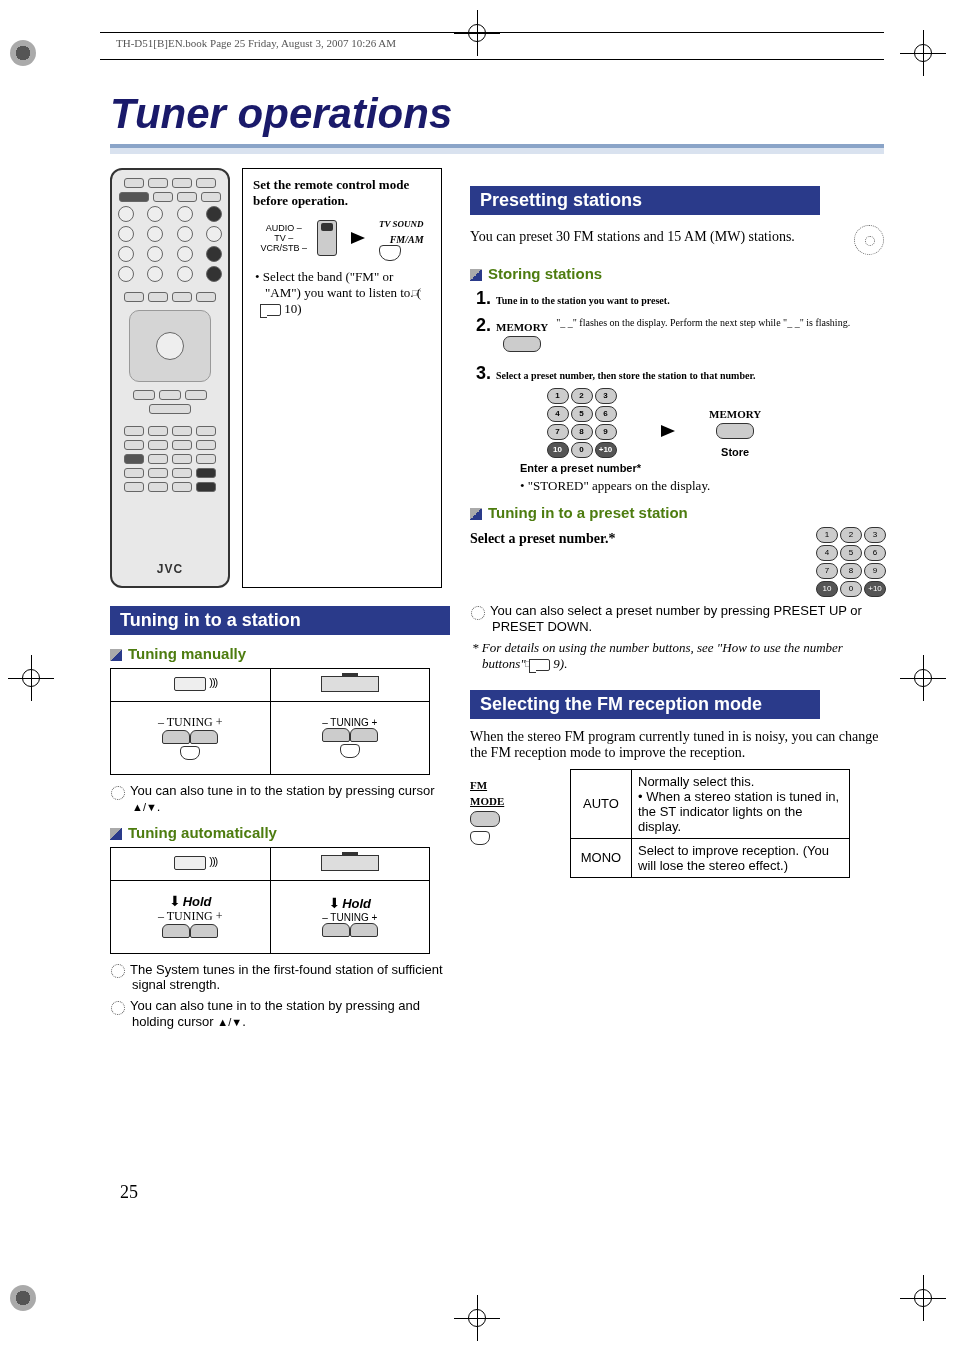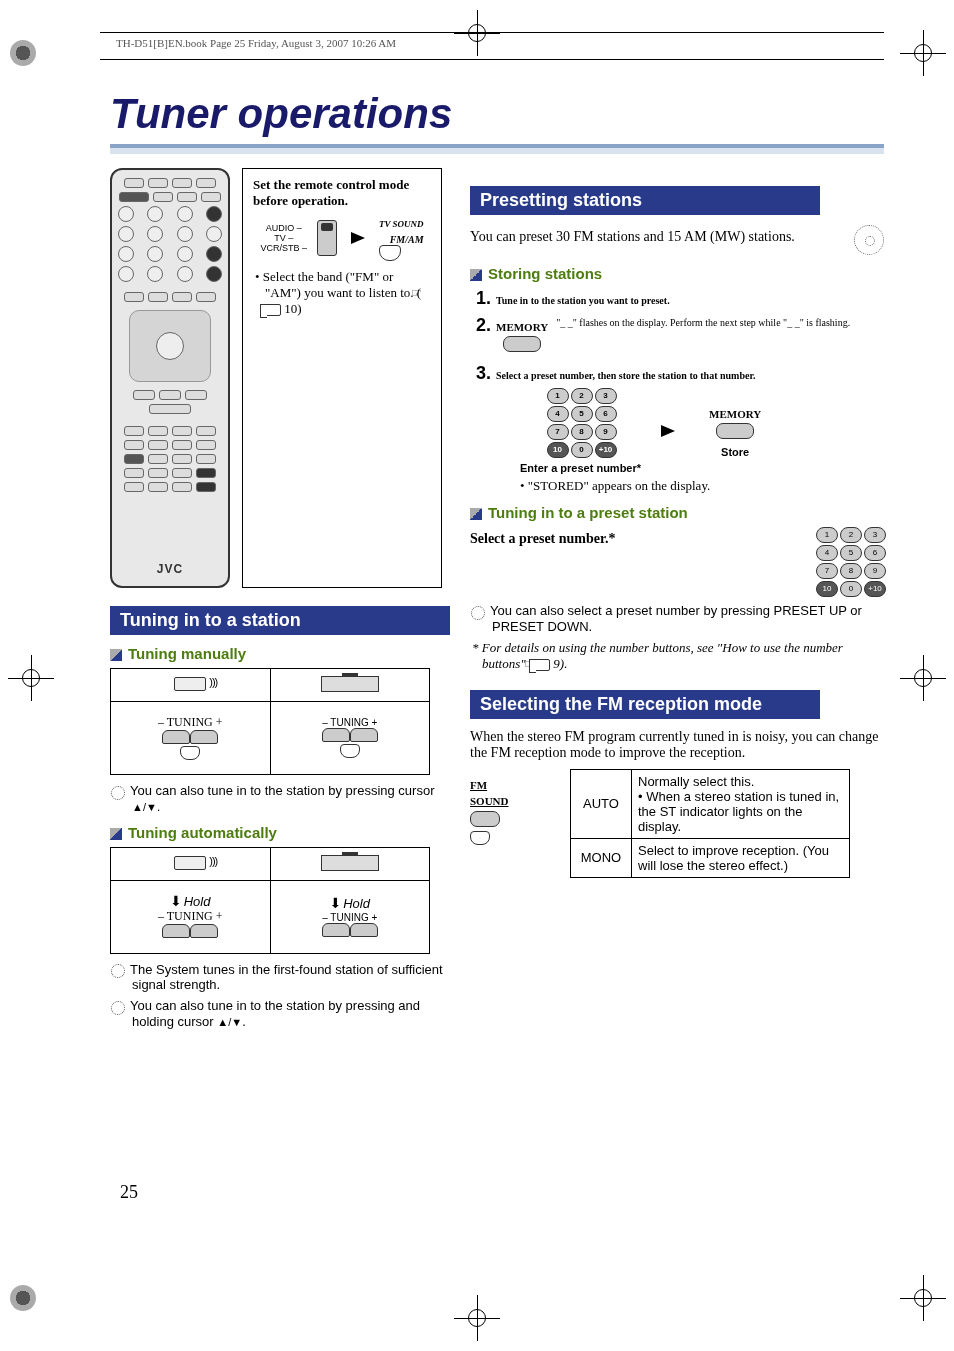--- a/index.html
+++ b/index.html
@@ -226,21 +226,21 @@
     font-size:12px;
   }
   .tuning-buttons {
     display:inline-block;
   }
   .tuning-buttons .pill {
     display:inline-block; width:26px; height:12px; border:1px solid #333; border-radius:6px 6px 2px 2px; background:#ccc;
   }
   .hold-label {
     font-style: italic;
-    font-weight: normal;
+    font-weight: bold;
     font-size: 13px;
   }
   .down-arrow {
     font-size: 14px;
     margin-right:2px;
   }
 
   .note {
     font-family: Arial, Helvetica, sans-serif;
     font-size: 13px;
@@ -696,21 +696,21 @@
         </span>
       </div>
       <div class="note"><span class="bullet"></span><span>You can also select a preset number by pressing PRESET UP or PRESET DOWN.</span></div>
       <div class="italic-note">* <span>For details on using the number buttons, see "How to use the number buttons" (</span><span class="hand-point">☞</span><span class="book-icon"></span><span> 9).</span></div>
 
       <div class="section-bar" style="width:330px;">Selecting the FM reception mode</div>
       <div class="p">When the stereo FM program currently tuned in is noisy, you can change the FM reception mode to improve the reception.</div>
 
       <div style="display:flex; align-items:flex-start; gap:10px;">
         <div class="fm-icon-cell">
-          <span class="fmmode-label">FM SOUND</span><br>
+          <span class="fmmode-label">FM MODE</span><br>
           <span class="pill-btn" style="width:28px;"></span><br>
           <span style="display:inline-block;width:18px;height:12px;border:1px solid #333;border-radius:4px 4px 8px 8px;"></span>
         </div>
         <table class="fm-table">
           <tbody>
               <tr>
             <td class="label">AUTO</td>
             <td>
               <span>Normally select this.</span><br>
               • <span>When a stereo station is tuned in, the ST indicator lights on the display.</span>

